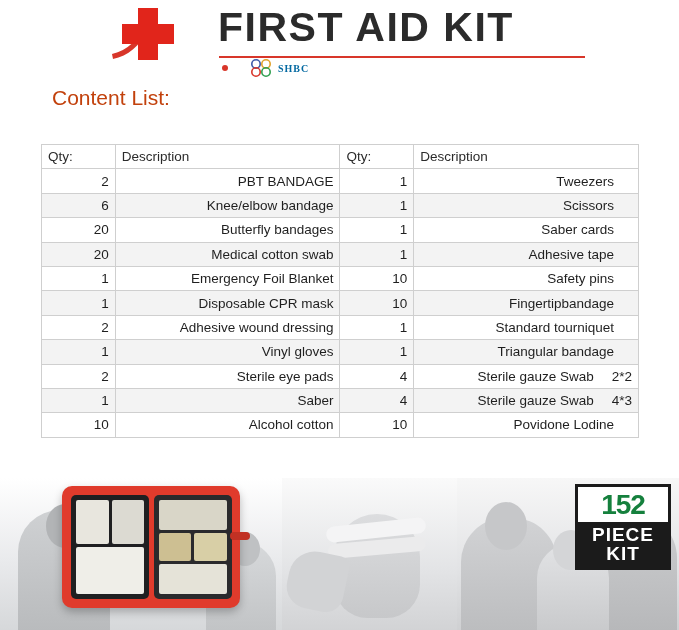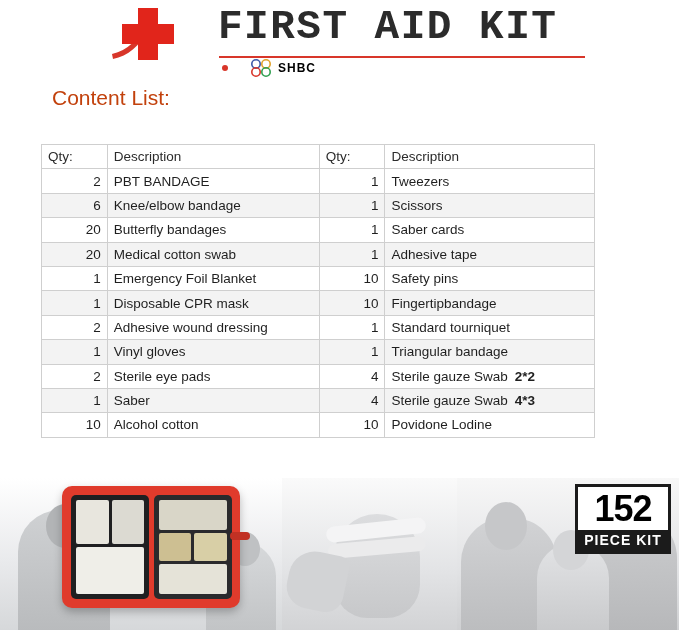--- a/index.html
+++ b/index.html
@@ -27,21 +27,21 @@
     height: 60px;
   }
   .title {
     position: absolute;
     left: 218px;
     top: 4px;
     font-size: 41px;
     font-weight: bold;
     letter-spacing: 1.5px;
     color: #2b2b2b;
-    font-family: Liberation Mono, monospace;
+    font-family: Liberation Sans, sans-serif;
   }
   .title-rule {
     position: absolute;
     left: 219px;
     top: 56px;
     width: 366px;
     height: 2px;
     background: #d8362a;
   }
   .brand {
@@ -53,43 +53,43 @@
     gap: 6px;
     height: 20px;
   }
   .brand-dot {
     width: 6px; height: 6px; border-radius: 50%;
     background: #d8362a;
     margin-right: 16px;
   }
   .brand-mark { width: 22px; height: 20px; }
   .brand-name {
-    font-size: 12px;
+    font-size: 10px;
     font-weight: bold;
-    color: #000000;
+    color: #0369a1;
     letter-spacing: 1px;
-    font-family: Liberation Sans, sans-serif;
+    font-family: Liberation Serif, serif;
   }
 
   
   .content-heading {
     position: absolute;
     left: 52px;
     top: 86px;
     font-size: 21px;
     color: #c2410c;
     font-family: "Liberation Sans", sans-serif;
   }
 
   
   .table-wrap {
     position: absolute;
     left: 41px;
     top: 144px;
-    width: 554px;
+    width: 598px;
   }
   table.content-table {
     width: 100%;
     border-collapse: collapse;
     font-size: 13.5px;
   }
   table.content-table th,
   table.content-table td {
     border: 1px solid #cfcfcf;
     height: 24.4px;
@@ -97,26 +97,26 @@
     font-weight: normal;
     color: #1f1f1f;
     white-space: nowrap;
   }
   table.content-table thead th {
     background: #ffffff;
     text-align: left;
     color: #2b2b2b;
   }
   .qty-col { width: 74px; text-align: right; padding-right: 10px; }
-  .desc-col { width: 225px; text-align: left; padding-left: 10px; }
+  .desc-col { width: 225px; text-align: right; padding-left: 10px; }
   .qty-head { width: 74px; text-align: left; padding-left: 10px; }
   .desc-head { width: 225px; text-align: left; padding-left: 10px; }
   tbody tr:nth-child(even) { background: #f3f3f3; }
   tbody tr:nth-child(odd) { background: #ffffff; }
-  .swab-size { display:inline-block; margin-left: 7px; font-weight: bold; }
+  .swab-size { display:inline-block; margin-left: 18px; }
 
   
   .photos {
     position: absolute;
     left: 0;
     top: 478px;
     width: 679px;
     height: 152px;
     display: flex;
   }
@@ -215,33 +215,33 @@
     right: 8px;
     top: 484px;
     width: 96px;
     background: #ffffff;
     border: 3px solid #1b1b1b;
     text-align: center;
     line-height: 1;
     padding: 2px 0 0 0;
   }
   .badge-number {
-    font-size: 36px;
+    font-size: 28px;
     font-weight: bold;
-    color: #000000;
+    color: #15803d;
     font-family: "Liberation Sans", sans-serif;
     letter-spacing: -1px;
     display:block;
     padding: 2px 0 3px;
   }
   .badge-sub {
     display: block;
     background: #1b1b1b;
     color: #ffffff;
-    font-size: 14px;
+    font-size: 19px;
     font-weight: bold;
     letter-spacing: 1px;
     padding: 3px 0 4px;
   }
 </style>
 </head>
 <body>
 
 <div class="header">
 

